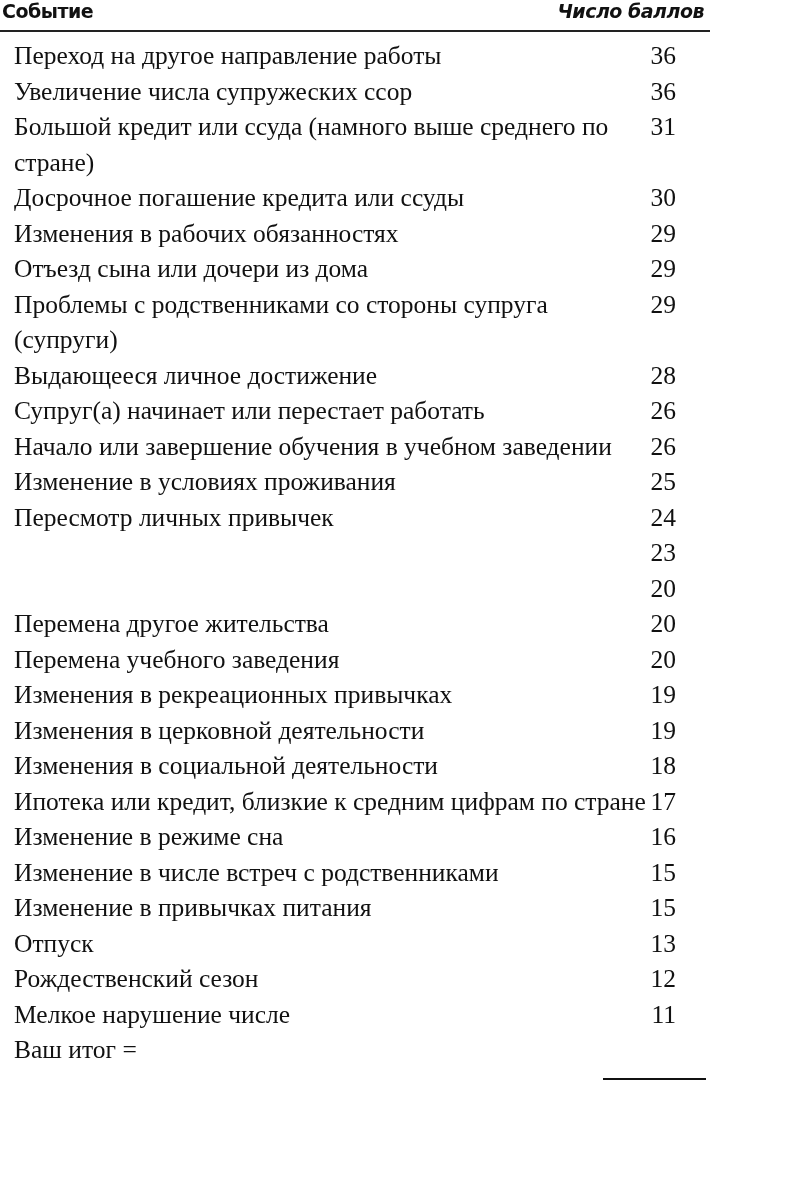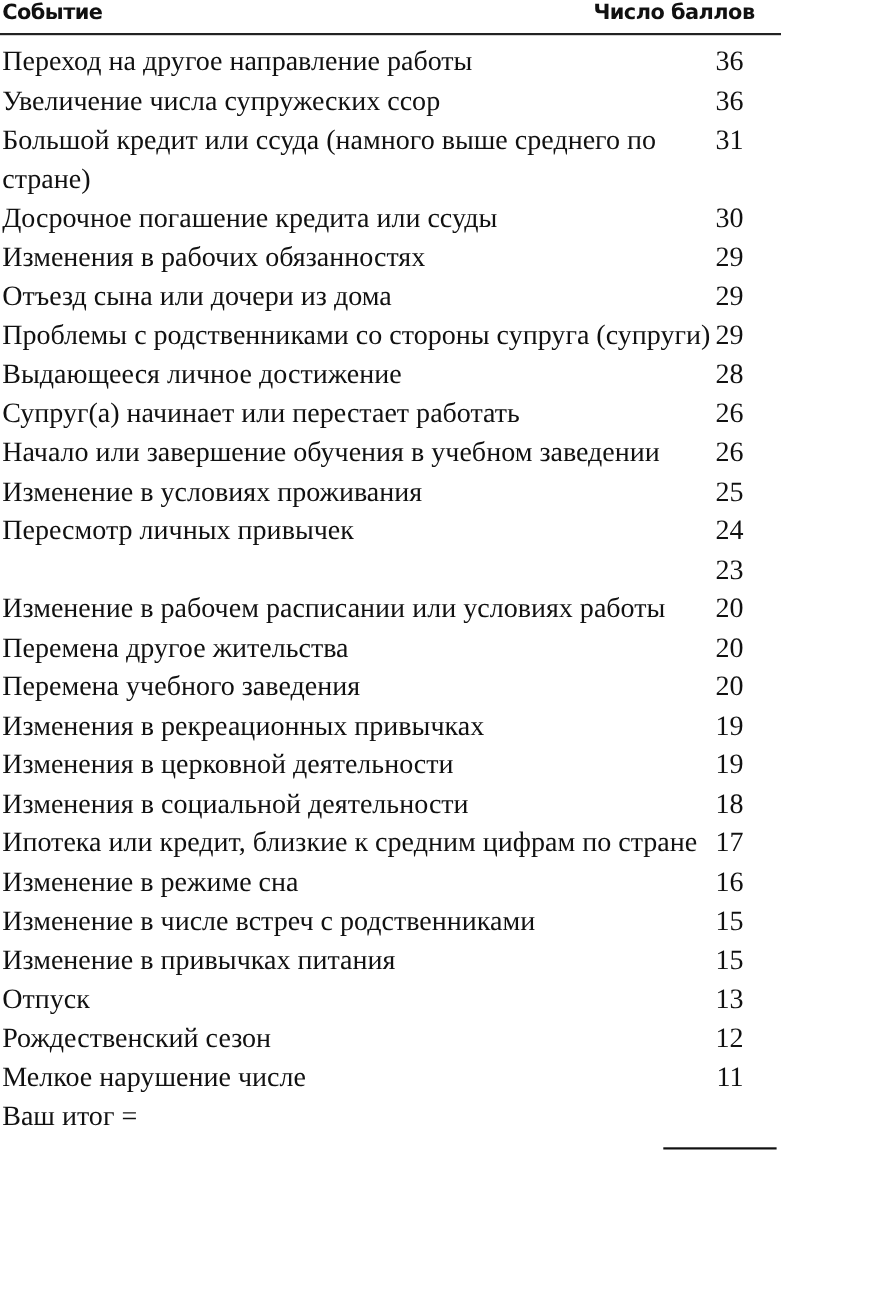--- a/index.html
+++ b/index.html
@@ -29,36 +29,37 @@
       font-size: 19px;
       letter-spacing: -0.5px;
     }
     .header .col-event {
       position: absolute;
       left: 2px;
       top: 0px;
     }
     .header .col-score {
       position: absolute;
-      right: 24px;
+      right: 6px;
       top: 0px;
+      font-style: italic;
     }
     .rows {
       margin-top: 6px;
       font-family: "Liberation Serif", "DejaVu Serif", serif;
       font-size: 25.5px;
       line-height: 35.5px;
     }
     .row {
       display: flex;
       align-items: flex-start;
     }
     .row .event {
       width: 650px;
-      padding-left: 2px;
+      padding-left: 14px;
       box-sizing: border-box;
     }
     .row .score {
       flex: 1;
       text-align: right;
       padding-right: 34px;
       font-family: Liberation Serif, serif;
     }
     .total-row {
       position: relative;
@@ -128,21 +129,20 @@
       <div class="score">25</div>
     </div>
     <div class="row">
       <div class="event">Пересмотр личных привычек</div>
       <div class="score">24</div>
     </div>
     <div class="row">
       <div class="score">23</div>
     </div>
     <div class="row">
-      <div class="event">Изменение в рабочем расписании или условиях работы</div>
       <div class="score">20</div>
     </div>
     <div class="row">
       <div class="event">Перемена другое жительства</div>
       <div class="score">20</div>
     </div>
     <div class="row">
       <div class="event">Перемена учебного заведения</div>
       <div class="score">20</div>
     </div>

